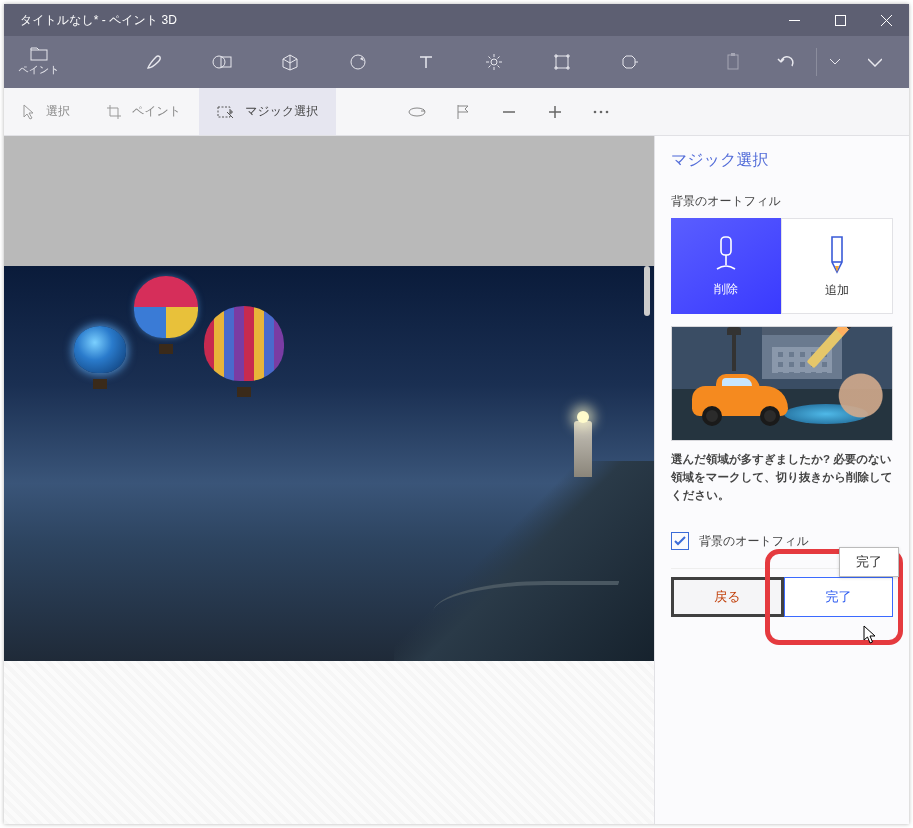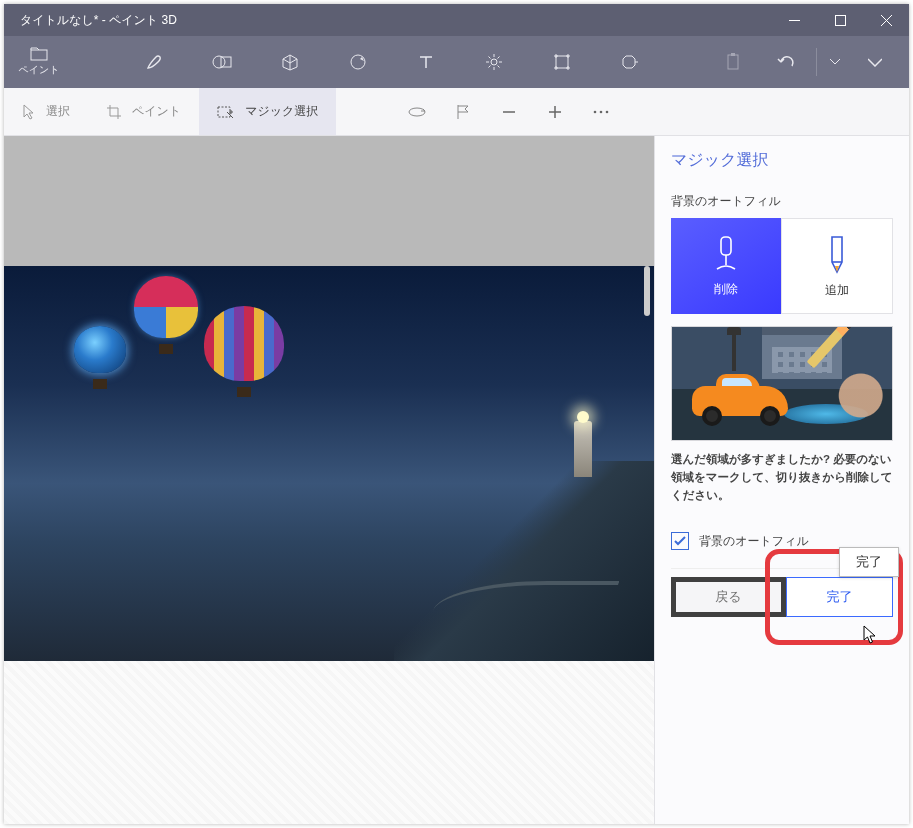--- a/index.html
+++ b/index.html
@@ -68,21 +68,21 @@
 .preview .w1{left:30px;} .preview .w2{left:88px;}
 .preview .puddle{position:absolute; left:112px; bottom:16px; width:84px; height:20px; background:radial-gradient(ellipse at center, #4fb9e8 0%, #2a7aa8 70%); border-radius:50%;}
 .preview .hand{position:absolute; right:4px; bottom:18px; width:72px; height:60px; background:radial-gradient(circle at 60% 60%, rgba(210,170,140,0.9) 0 38%, transparent 40%); transform:rotate(-18deg);}
 .preview .pencil{position:absolute; right:30px; top:10px; width:62px; height:10px; background:linear-gradient(90deg,#e6c76a 0 70%, #ffb060 70% 85%, #333 85%); transform:rotate(-48deg); border-radius:2px;}
 .preview .pole{position:absolute; left:60px; top:4px; width:4px; height:40px; background:#333;} 
 .preview .lamp{position:absolute; left:55px; top:0; width:14px; height:8px; background:#333; border-radius:3px 3px 0 0;}
 .help-text { font-size: 11.5px; color:#444; line-height:1.55; margin-bottom: 20px; font-weight: bold;}
 .checkbox-row { display:flex; align-items:flex-end; gap:10px; padding: 8px 0 18px; color:#444; border-bottom:1px solid #eee;}
 .chk { width:18px; height:18px; border:1px solid #3a6bd8; display:flex; align-items:center; justify-content:center; color:#3a6bd8;}
 .btn-row { display:flex; gap:0; margin-top:8px; position:relative;}
-.btn { flex:1; height:40px; border:5px solid #404040; background:#f5f5f7; display:flex; align-items:center; justify-content:center; font-size:13px; color:#737373;}
+.btn { flex:1; height:40px; border:3px solid #404040; background:#f5f5f7; display:flex; align-items:center; justify-content:center; font-size:13px; color:#c2410c;}
 .btn.primary { border:1px solid #3b6aff; color:#2a59f0; background:#fff;}
 .highlight-box { position:absolute; right:-10px; top:-28px; width:138px; height:96px; border:5px solid #e53a3f; border-radius:14px; pointer-events:none; z-index:5;}
 .tooltip { position:absolute; right:-6px; top:-30px; background:#fff; border:1px solid #bbb; padding:5px 16px; font-size:13px; color:#333; z-index:6; box-shadow:0 1px 3px rgba(0,0,0,0.15);}
 .cursor { position:absolute; right:15px; top:48px; z-index:7;}
 </style>
 </head>
 <body>
 
 <div class="window">
 

